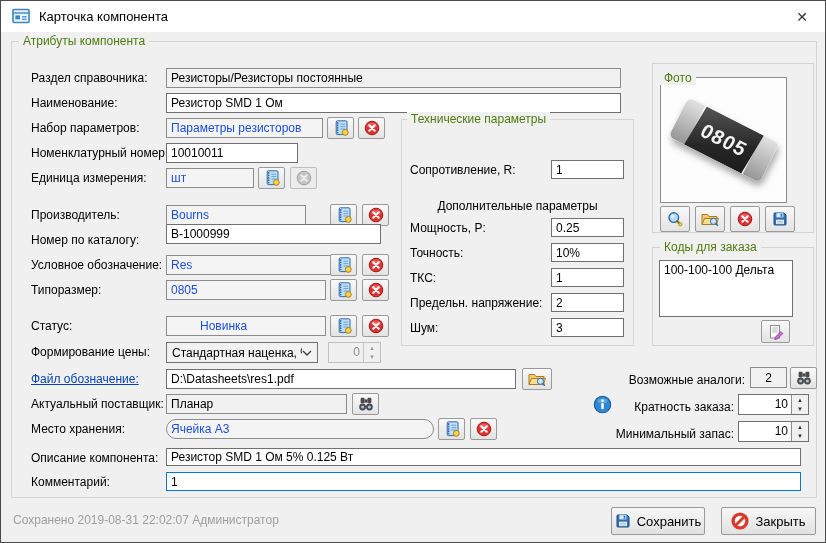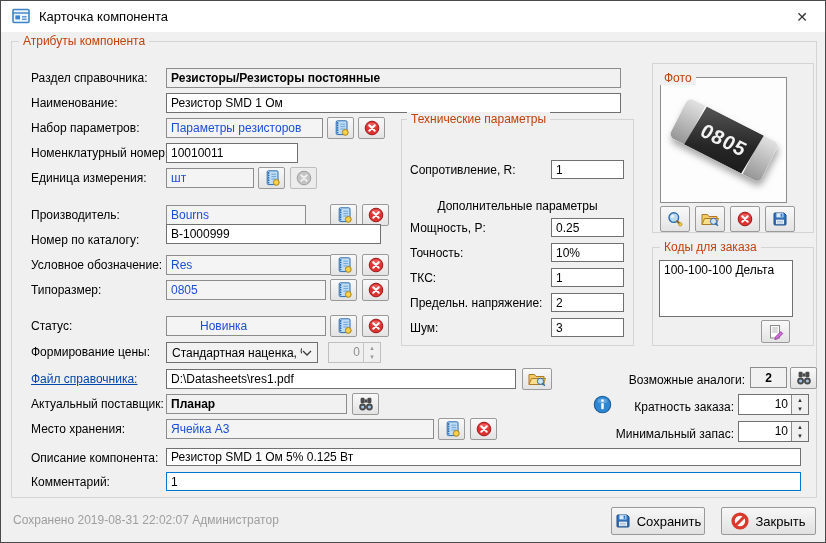--- a/index.html
+++ b/index.html
@@ -10,27 +10,27 @@
     font-family:"Liberation Sans", sans-serif; font-size:12px; color:#000;
     overflow:hidden;
   }
   .titlebar { position:absolute; left:0; top:0; width:100%; height:31px; background:#fff; }
   .title-icon { position:absolute; left:11px; top:7px; width:18px; height:16px; }
   .title-text { position:absolute; left:38px; top:8px; font-size:13px; color:#000; }
   .close-btn { position:absolute; right:8px; top:3px; width:30px; height:25px;
     display:flex; align-items:center; justify-content:center; font-size:14px; color:#333; cursor:default; }
 
   .grp { position:absolute; border:1px solid #d4d4d4; }
-  .grp-title { position:absolute; background:#f0f0f0; padding:0 4px; white-space:nowrap; z-index:3; color:#c2410c; }
+  .grp-title { position:absolute; background:#f0f0f0; padding:0 4px; white-space:nowrap; z-index:3; color:#4d7c0f; }
 
   .lbl { position:absolute; height:20px; line-height:20px; white-space:nowrap; }
   .r-lbl { position:absolute; height:20px; line-height:20px; white-space:nowrap; text-align:right; }
   .inp { position:absolute; border:1px solid #707070; background:#fff; color:#000;
     font-family:"Liberation Sans",sans-serif; font-size:12px; padding:0 4px; height:20px; outline:none; }
-  .inp.ro { background:#f1f1f1; border-color:#8c8c8c;font-weight:bold; }
+  .inp.ro { background:#f1f1f1; border-color:#8c8c8c; }
   .inp.sel { background:#f4f4f4; border-color:#8c8c8c; color:#1d4ed8; }
   .inp.focus { border:1px solid #0078d7; }
 
   .ibtn { position:absolute; width:27px; height:22px; border:1px solid #9a9a9a; border-radius:2px;
     background:linear-gradient(#f9f9f9,#e3e3e3); display:flex; align-items:center; justify-content:center; padding:0; }
   .ibtn.dis { background:#ececec; border-color:#bdbdbd; }
   .pbtn { position:absolute; width:30px; height:26px; border:1px solid #9a9a9a; border-radius:2px;
     background:linear-gradient(#f9f9f9,#e3e3e3); display:flex; align-items:center; justify-content:center; }
 
   .combo { position:absolute; border:1px solid #707070; background:#f2f2f2; height:21px;
@@ -267,38 +267,38 @@
       </svg>
   </div>
   <div class="spinner dis" style="left:327px;top:341px;width:53px;">
     <span class="sval">0</span>
     <span class="sarr">
       <span>▲</span>
       <span>▼</span>
     </span>
   </div>
 
-  <span class="lbl link" style="left:30px;top:368px;">Файл справочника:</span>
+  <span class="lbl link" style="left:30px;top:368px;">Файл обозначение:</span>
   <input class="inp" style="left: 165px; top: 368px; width: 350px;" value="D:\Datasheets\res1.pdf">
   <button class="ibtn" style="left:521px;top:367px;width:30px;">
       <svg width="18" height="16">
         <use href="#i-folder"></use>
       </svg>
     </button>
 
   <span class="lbl" style="left:30px;top:393px;">Актуальный поставщик:</span>
   <input class="inp ro" style="left: 165px; top: 393px; width: 181px;" readonly="" value="Планар">
   <button class="ibtn" style="left:351px;top:392px;">
       <svg width="16" height="16">
         <use href="#i-binoc"></use>
       </svg>
     </button>
 
   <span class="lbl" style="left:30px;top:418px;">Место хранения:</span>
-  <input class="inp sel" style="left: 165px; top: 418px; width: 268px;" readonly="" value="Ячейка А3">
+  <input class="inp sel" style="left: 165px; top: 418px; width: 268px; border-radius: 10px;" readonly="" value="Ячейка А3">
   <button class="ibtn" style="left:437px;top:417px;">
       <svg width="16" height="16">
         <use href="#i-book"></use>
       </svg>
     </button>
   <button class="ibtn" style="left:469px;top:417px;">
       <svg width="16" height="16">
         <use href="#i-redx"></use>
       </svg>
     </button>

